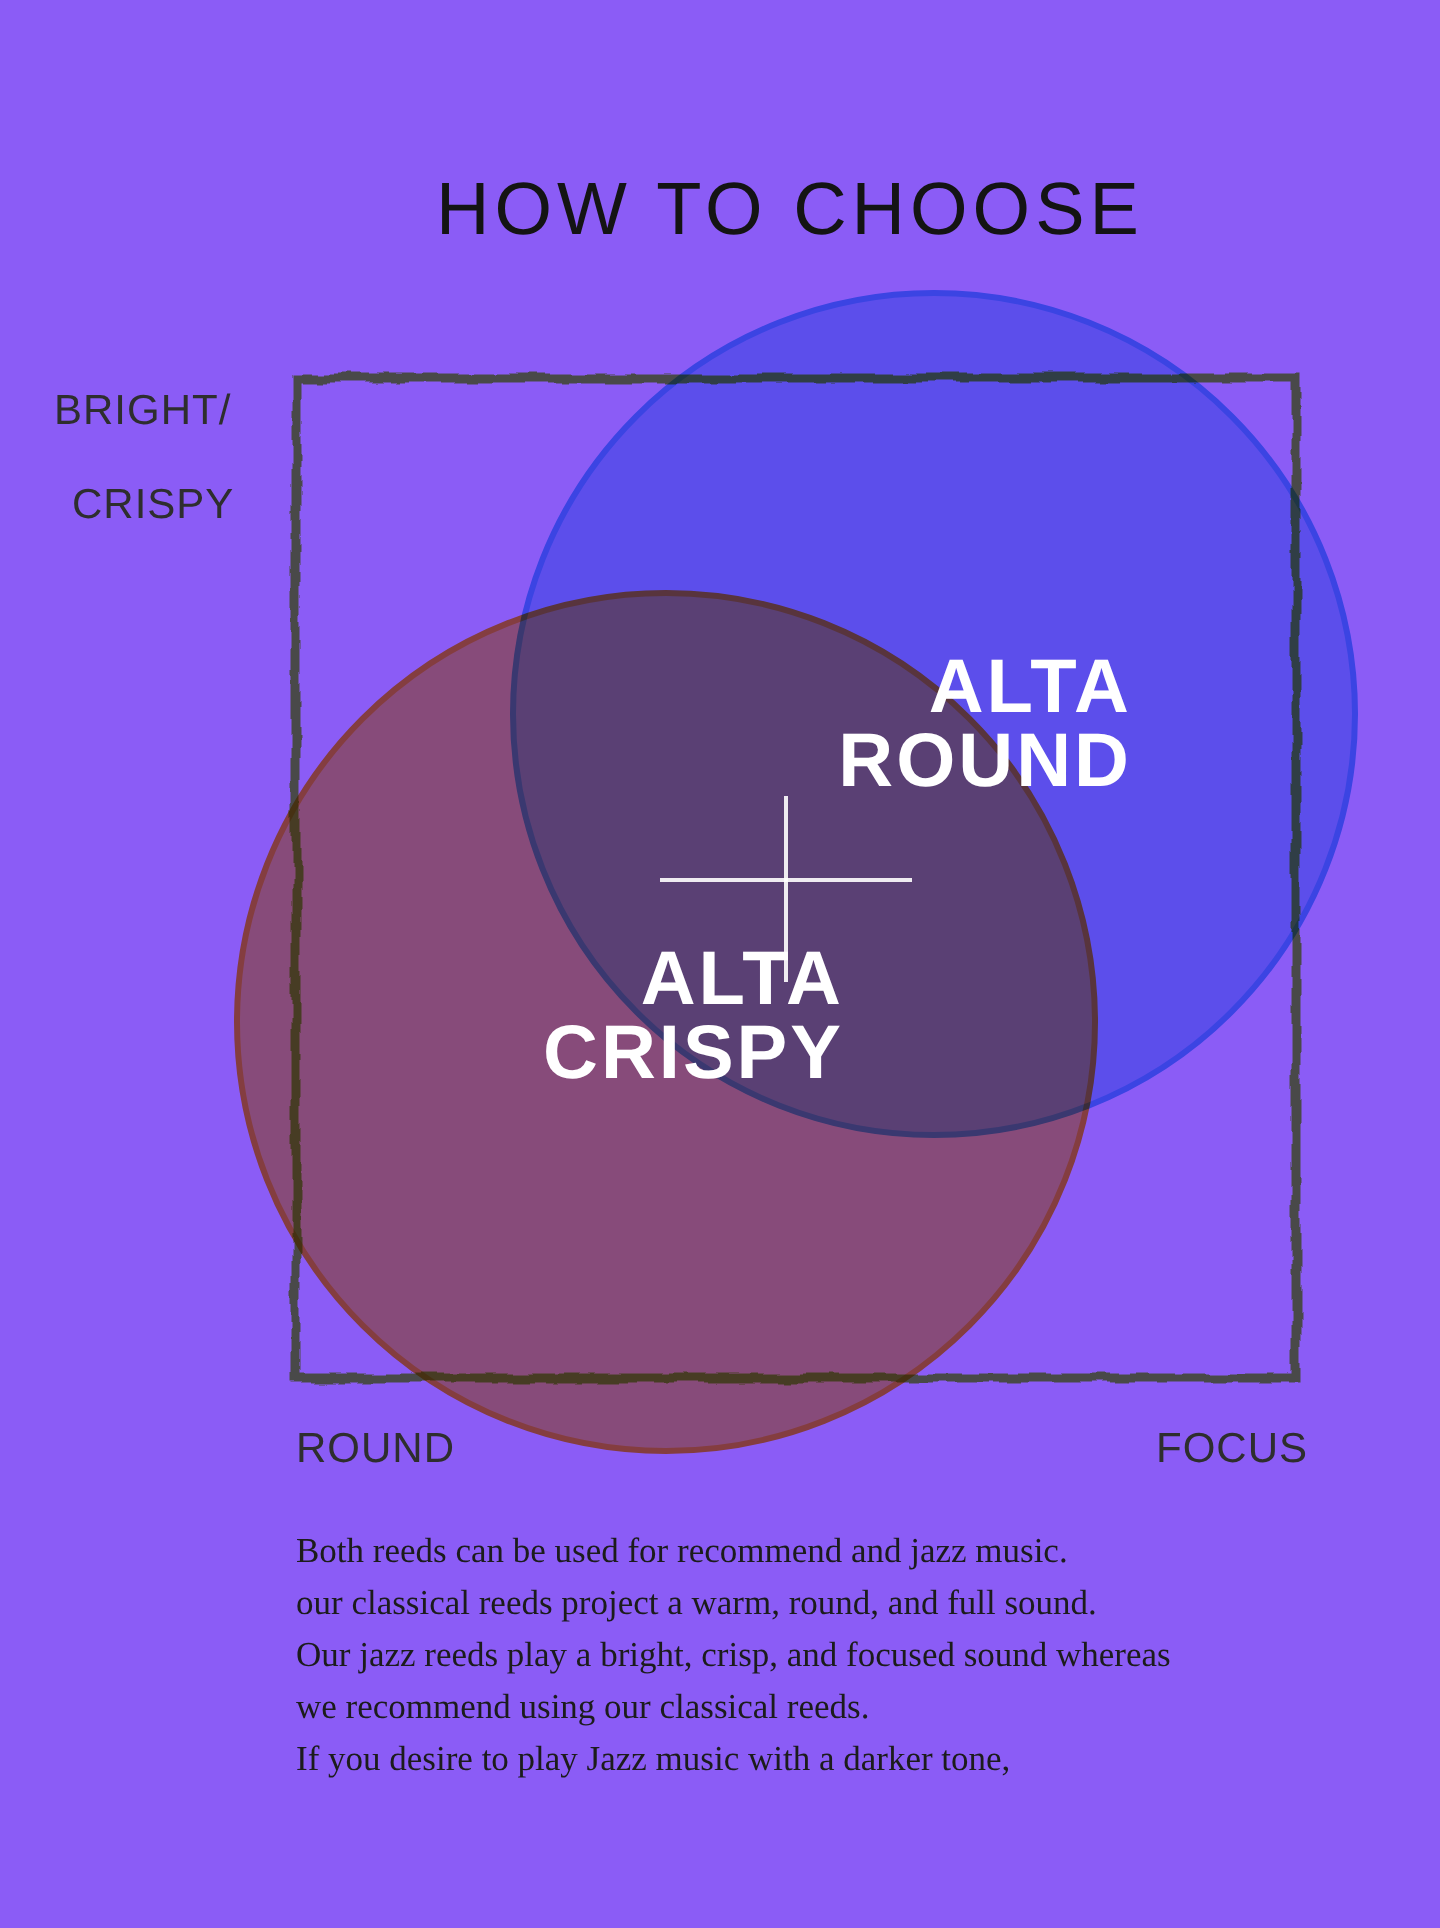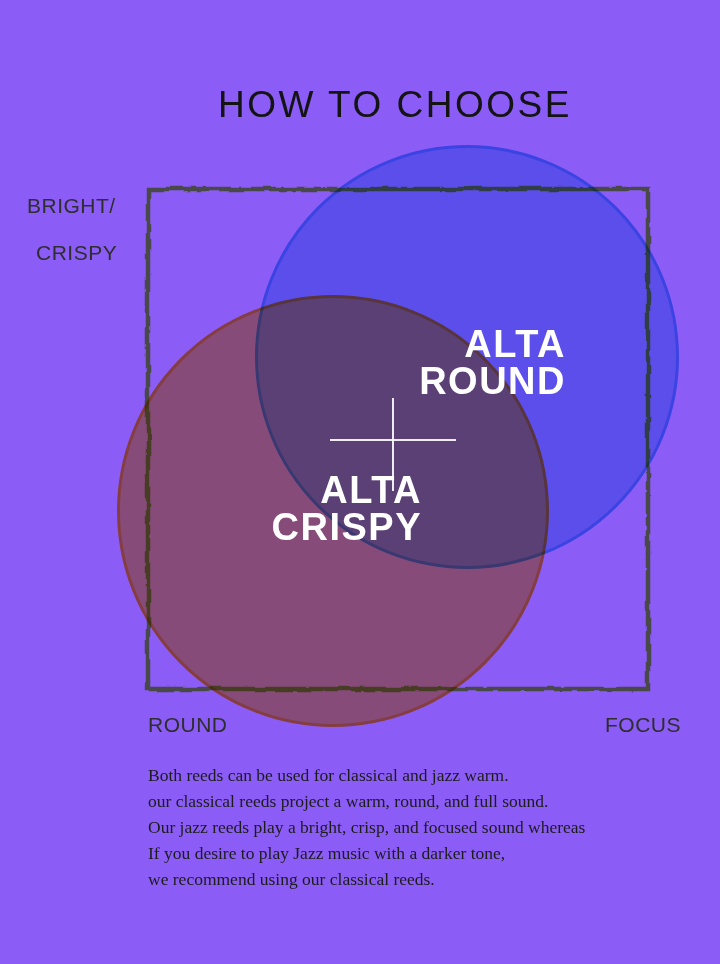--- a/index.html
+++ b/index.html
@@ -33,21 +33,21 @@
     position: absolute;
     font-size: 21px;
     letter-spacing: 0.5px;
     color: #2e2e2e;
     line-height: 27px;
   }
   .axis .indent { padding-left: 9px; margin-top: 20px; }
   .axis-bright { left: 27px;  top: 192px; }
   .axis-warm   { left: 33px;  top: 637px; }
   .axis-round  { left: 148px; top: 711px; }
-  .axis-focus  { left: 578px; top: 711px; margin-left: 27px; }
+  .axis-focus  { left: 578px; top: 711px; }
 
   .box-sketch {
     position: absolute;
     left: 136px;
     top: 177px;
     z-index: 1;
   }
 
   .circle {
     position: absolute;
@@ -144,20 +144,20 @@
     <div>ALTA</div>
     <div>ROUND</div>
   </div>
 
   <div class="circle-label label-classic">
     <div>ALTA</div>
     <div>CRISPY</div>
   </div>
 
   <div class="description">
-    <div>Both reeds can be used for classical and jazz warm.</div>
+    <div>Both reeds can be used for recommend and jazz music.</div>
     <div>our classical reeds project a warm, round, and full sound.</div>
     <div>Our jazz reeds play a bright, crisp, and focused sound whereas</div>
+    <div>we recommend using our classical reeds.</div>
     <div>If you desire to play Jazz music with a darker tone,</div>
-    <div>we recommend using our classical reeds.</div>
   </div>
 
 </div>
 
 </body></html>

